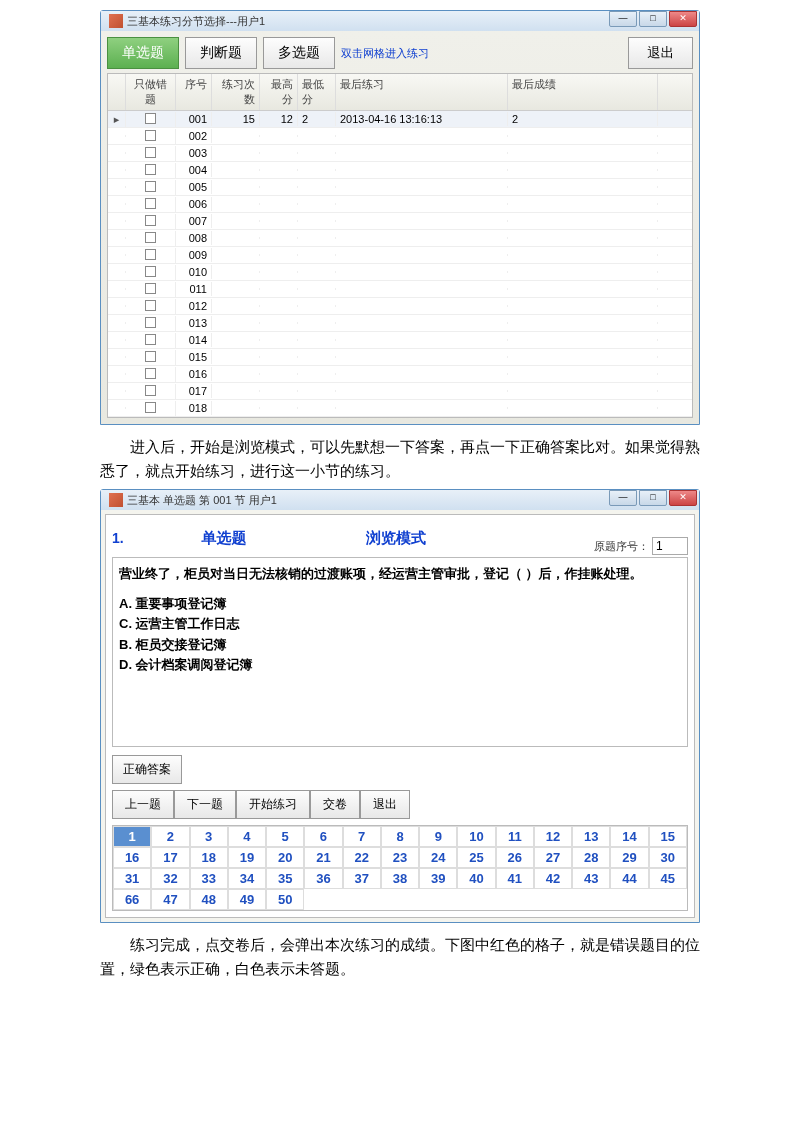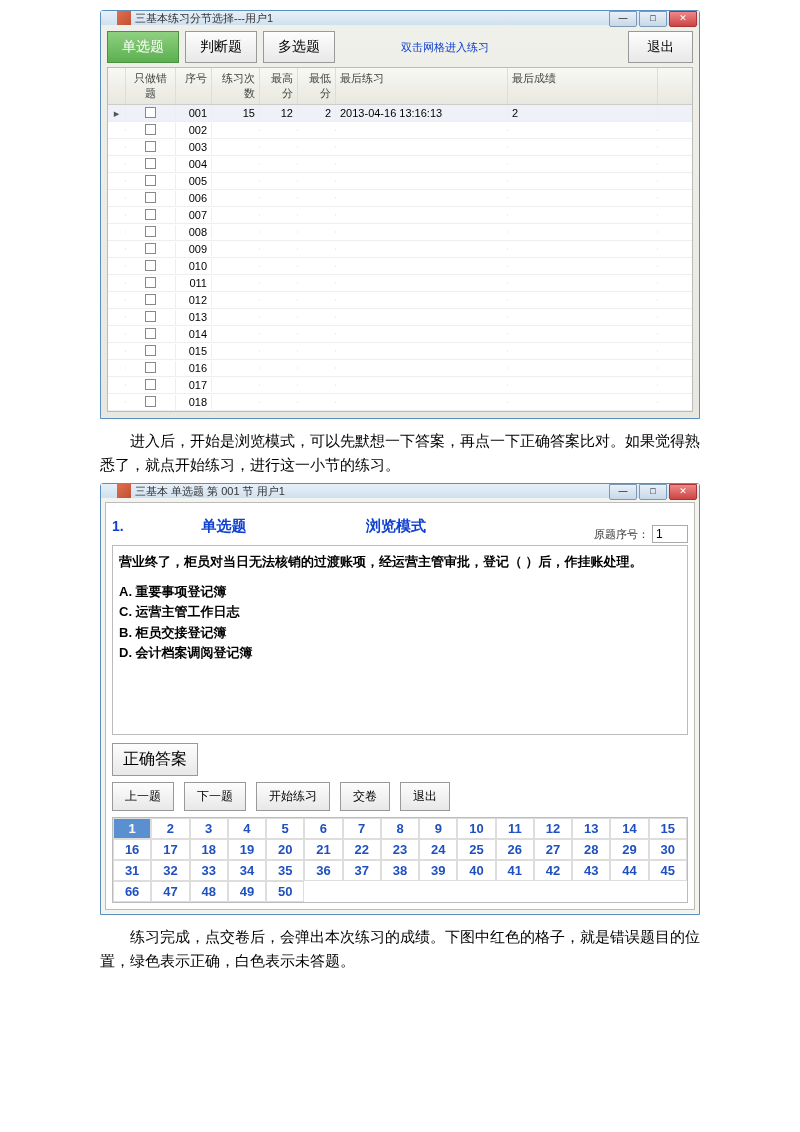--- a/index.html
+++ b/index.html
@@ -1,66 +1,66 @@
 <!DOCTYPE html>
 <html><head>
 <meta charset="utf-8">
 <style>
   * { margin: 0; padding: 0; box-sizing: border-box; }
   body { font-family: "Microsoft YaHei", SimSun, sans-serif; font-size: 12px; background: #fff; padding: 10px 100px; }
   
   .window { border: 1px solid #5a8fc1; border-radius: 3px 3px 0 0; margin-bottom: 10px; }
-  .titlebar { background: linear-gradient(#e8f0f8, #d0e0f0); height: 14px; display: flex; align-items: center; padding: 0 16px; position: relative; }
+  .titlebar { background: linear-gradient(#e8f0f8, #d0e0f0); height: 20px; display: flex; align-items: center; padding: 0 8px; position: relative; }
   .titlebar-icon { width: 14px; height: 14px; background: linear-gradient(135deg,#e07050,#c05030); margin-right: 4px; }
   .titlebar-text { font-size: 11px; color: #333; }
   .win-controls { position: absolute; right: 2px; top: 0; display: flex; }
   .win-btn { width: 28px; height: 16px; background: linear-gradient(#e8f0f8,#c8d8e8); border: 1px solid #7a9ab8; margin-left: 2px; font-size: 9px; text-align: center; line-height: 13px; border-radius: 0 0 2px 2px; }
   .win-close { background: linear-gradient(#e88,#c44); color: #fff; border-color: #a33; }
   
   .window-body { background: linear-gradient(#f0f0ea, #e8e8e0); padding: 6px; }
   
   .top-row { display: flex; align-items: center; gap: 6px; margin-bottom: 4px; }
   .tab-btn { padding: 6px 14px; font-size: 14px; border: 1px solid #999; background: linear-gradient(#fdfdfd,#e8e8e8); cursor: pointer; }
   .tab-btn.active { background: linear-gradient(#8fd080,#5cb050); color: #fff; border-color: #4a9040; }
-  .link-text { color: #1040d0; font-size: 11px; margin-left: 60px; }
+  .link-text { color: #1040d0; font-size: 11px; }
   .exit-btn { margin-left: auto; padding: 6px 18px; border: 1px solid #999; background: linear-gradient(#fdfdfd,#e8e8e8); }
   
   .grid { background: #fff; border: 1px solid #bbb; font-size: 11px; }
   .grid-header { display: flex; background: linear-gradient(#f8f8f4,#e8e8e0); border-bottom: 1px solid #ccc; }
   .grid-header > div { padding: 3px 4px; border-right: 1px solid #ddd; color: #444; }
   .grid-row { display: flex; border-bottom: 1px solid #eee; height: 17px; align-items: center; }
   .grid-row > div { padding: 1px 4px; border-right: 1px solid #eee; }
   .grid-row.sel { background: #eef2f8; }
   .row-mark { width: 18px; text-align: center; color: #555; }
   .col-chk { width: 50px; text-align: center; }
   .col-seq { width: 36px; text-align: right; }
   .col-cnt { width: 48px; text-align: right; }
   .col-hi { width: 38px; text-align: right; }
-  .col-lo { width: 38px; text-align: right; }
+  .col-lo { width: 38px; text-align: left; }
   .col-last { width: 172px; }
   .col-score { width: 150px; }
   .chk { display: inline-block; width: 11px; height: 11px; border: 1px solid #888; background: #fff; }
   
   .body-text { font-size: 15px; line-height: 1.6; margin: 6px 0 6px 0; text-indent: 2em; }
   
   
   .w2-body { background: #f4f4ee; padding: 4px; }
   .w2-inner { background: #fff; border: 1px solid #bbb; padding: 6px; }
   .w2-header { display: flex; align-items: center; gap: 12px; margin-bottom: 2px; }
   .w2-num { color: #1040d0; font-weight: bold; font-size: 14px; width: 30px; }
   .w2-type { color: #1040d0; font-size: 15px; font-weight: bold; width: 140px; text-align: center; }
   .w2-mode { color: #1040d0; font-size: 15px; font-weight: bold; width: 180px; text-align: center; }
   .w2-orig { font-size: 11px; color: #333; margin-left: auto; margin-top: 16px; }
   .w2-orig input { width: 36px; height: 18px; border: 1px solid #aaa; font-size: 12px; text-align: left; padding-left: 3px; }
   .q-box { border: 1px solid #bbb; padding: 6px; font-size: 13px; font-weight: bold; line-height: 1.5; min-height: 190px; }
   .q-text { margin-bottom: 10px; }
   .q-opt { margin: 1px 0; }
   
-  .ans-btn { margin: 8px 0 6px 0; padding: 5px 10px; border: 1px solid #999; background: linear-gradient(#fdfdfd,#e8e8e8); font-size: 16px; }
-  .btn-row { display: flex; gap: 10px; margin-bottom: 6px; }
+  .ans-btn { margin: 8px 0 6px 0; padding: 5px 10px; border: 1px solid #999; background: linear-gradient(#fdfdfd,#e8e8e8); font-size: 12px; }
+  .btn-row { display: flex; margin-bottom: 6px; }
   .nav-btn { padding: 5px 12px; border: 1px solid #999; background: linear-gradient(#fdfdfd,#e8e8e8); font-size: 12px; }
   
   .num-grid-box { border: 1px solid #bbb; }
   .num-grid { display: grid; grid-template-columns: repeat(15, 1fr); }
   .num-cell { border: 0.5px solid #ddd; text-align: center; padding: 2px 0; font-size: 13px; font-weight: bold; color: #2050c0; background: #fff; }
   .num-cell.current { background: #5a8fd0; color: #fff; }
 </style>
 </head>
 <body>
 

